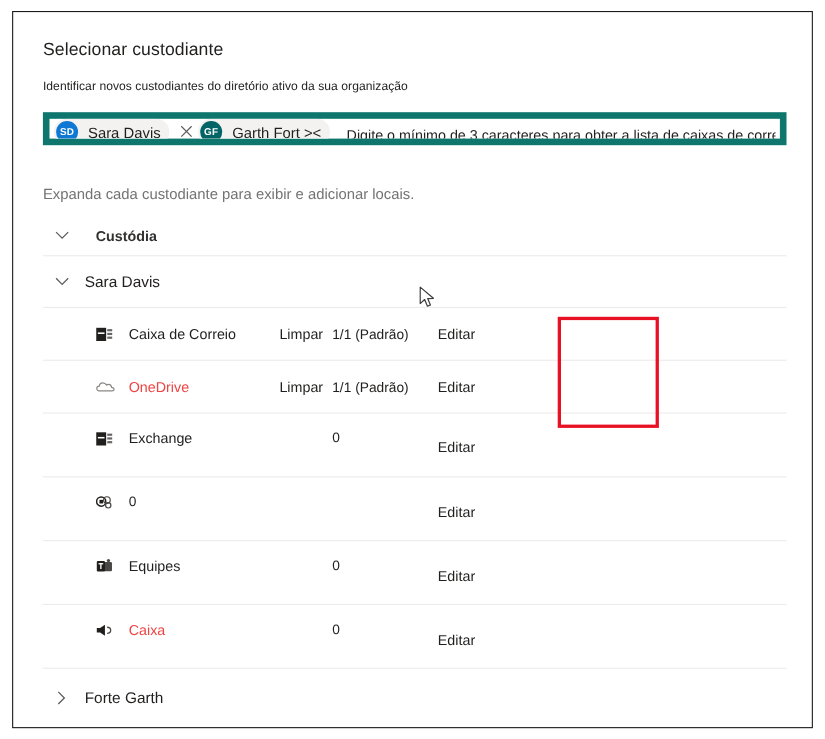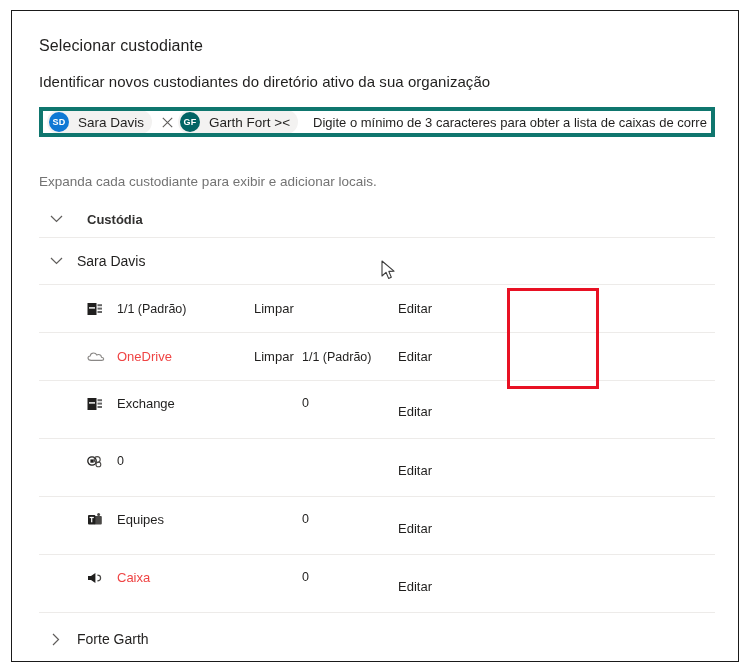--- a/index.html
+++ b/index.html
@@ -36,35 +36,34 @@
   
   .page-title {
     font-size: 16px;
     font-weight: 400;
     color: #201f1e;
     margin: 0;
     padding-top: 26px;
     letter-spacing: .1px;
   }
   .page-subtitle {
-    font-size: 15px;
+    font-size: 11px;
     color: #201f1e;
     margin: 0;
     padding-top: 18px;
     letter-spacing: .05px;
   }
 
   
   .picker {
     margin-top: 17px;
     height: 30px;
-    border: 4px solid #0f766e;
+    border: 6px solid #0f766e;
     box-sizing: border-box;
     display: flex;
-    align-items: center;
     background: #ffffff;
     padding: 0 2px;
     overflow: hidden;
   }
   .pill {
     display: flex;
     align-items: center;
     height: 24px;
     background: #f3f2f1;
     border-radius: 14px;
@@ -294,20 +293,21 @@
       <div class="row row-loc">
         <span class="loc-icon">
           <svg width="16" height="14" viewBox="0 0 16 14" aria-hidden="true">
             <rect x="0.5" y="1" width="9" height="12" fill="#201f1e"></rect>
             <rect x="2" y="5.2" width="6" height="1.4" fill="#ffffff"></rect>
             <rect x="10.5" y="2.2" width="4.5" height="2" fill="#666"></rect>
             <rect x="10.5" y="5.6" width="4.5" height="2" fill="#666"></rect>
             <rect x="10.5" y="9" width="4.5" height="2" fill="#666"></rect>
           </svg>
         </span>
+        <span class="loc-name">Caixa de Correio</span>
         <span class="loc-count">1/1 (Padrão)</span>
         <span class="actions">
           <button class="link-btn btn-clear" style="left:215px">Limpar</button>
           <button class="link-btn btn-edit" style="left:333px">Editar</button>
         </span>
       </div>
 
       <div class="row row-loc">
         <span class="loc-icon">
           <svg width="18" height="12" viewBox="0 0 18 12" aria-hidden="true">

